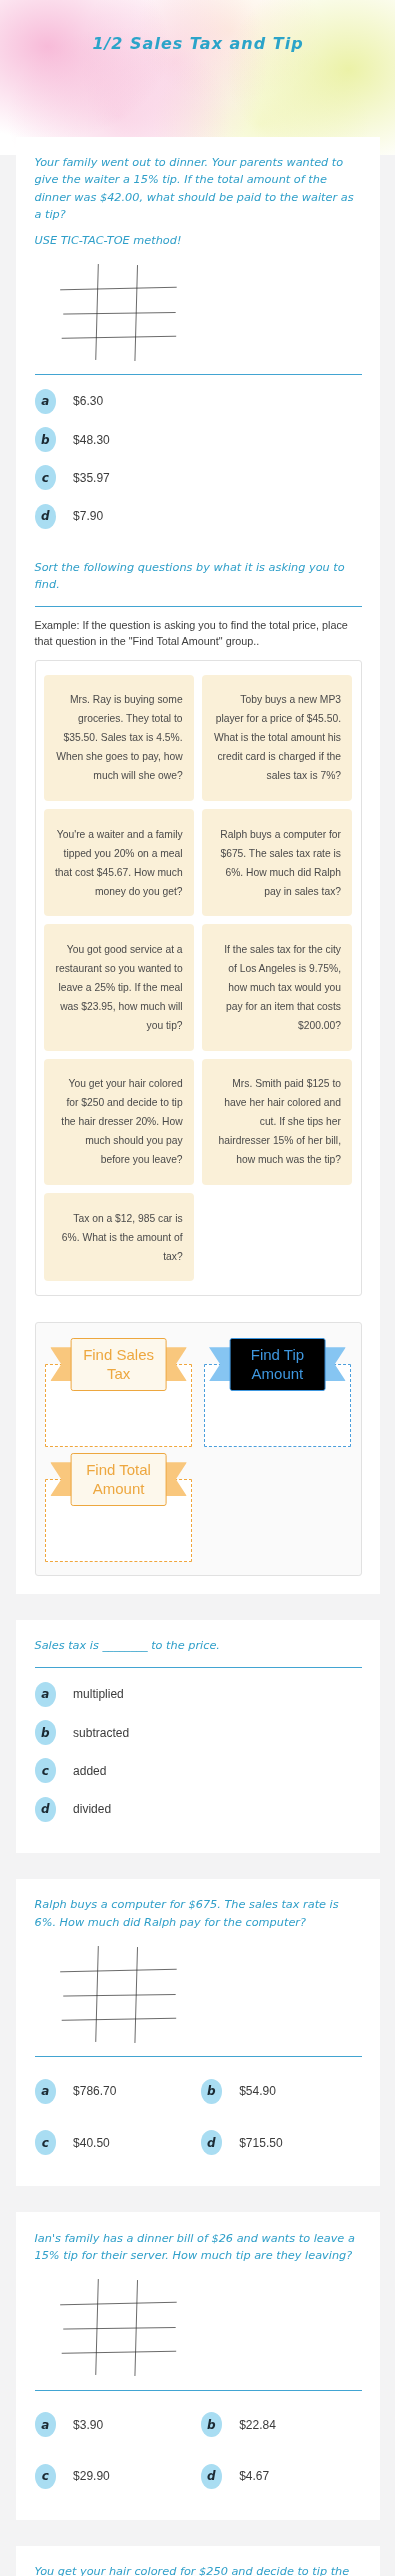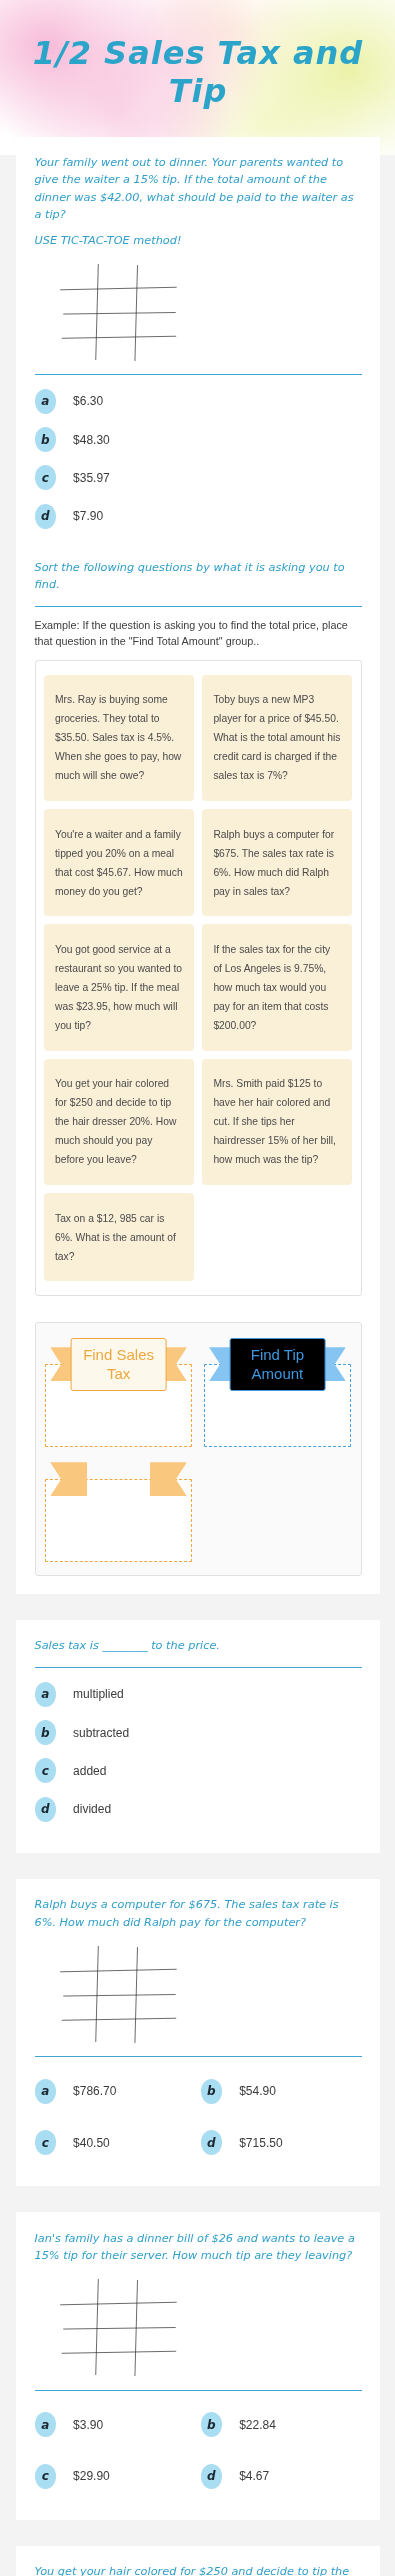--- a/index.html
+++ b/index.html
@@ -21,21 +21,21 @@
       radial-gradient(ellipse 134px 103px at 58% 20%, rgba(250,214,170,0.35), rgba(250,214,170,0) 70%),
       #ffffff;
   }
   .page-title{
     margin:0;
     padding-top:34px;
     text-align:center;
     font-family:"DejaVu Sans", sans-serif;
     font-style:italic;
     font-weight:bold;
-    font-size:32px;
+    font-size:16px;
     letter-spacing:1px;
     color:#2ba4c9;
   }
   
   .card{
     background:#ffffff;
     margin:0 16px;
     padding:14.4px 18.5px 17.5px 18.5px;
   }
   .card.flush{ position:relative; margin-top:-18.5px; }
@@ -103,21 +103,21 @@
   }
   .sort-grid{
     display:grid;
     grid-template-columns:1fr 1fr;
     gap:8.2px 8.2px;
   }
   .sort-card{
     background:#faf0d8;
     border-radius:4.1px;
     padding:15.5px 11.3px;
-    text-align:left;
+    text-align:right;
     font-size:10.3px;
     line-height:1.85;
     color:#4a4a4a;
   }
   
   .drop-board{
     margin-top:26px;
     border:0.5px solid #e1e1e1;
     border-radius:3.1px;
     background:#fafafa;
@@ -246,20 +246,21 @@
           <span class="tail right"></span>
           <div class="ribbon-box">Find Tip Amount</div>
         </div>
       </div>
     </div>
     <div class="drop-row">
       <div class="drop-zone orange">
         <div class="ribbon">
           <span class="tail left"></span>
           <span class="tail right"></span>
+          <div class="ribbon-box">Find Total Amount</div>
         </div>
       </div>
       <div></div>
     </div>
   </div>
 </section>
 
 <div class="gap"></div>
 
 <section class="card">

